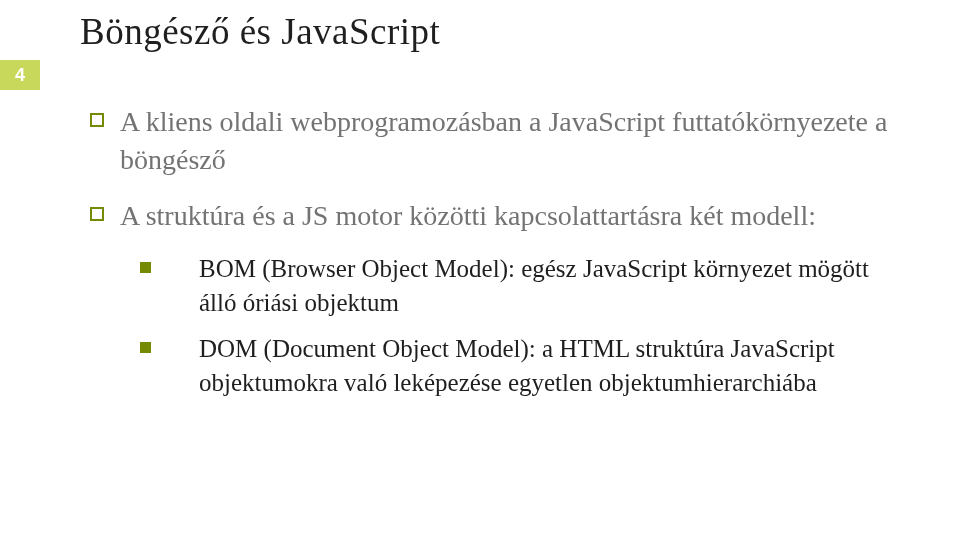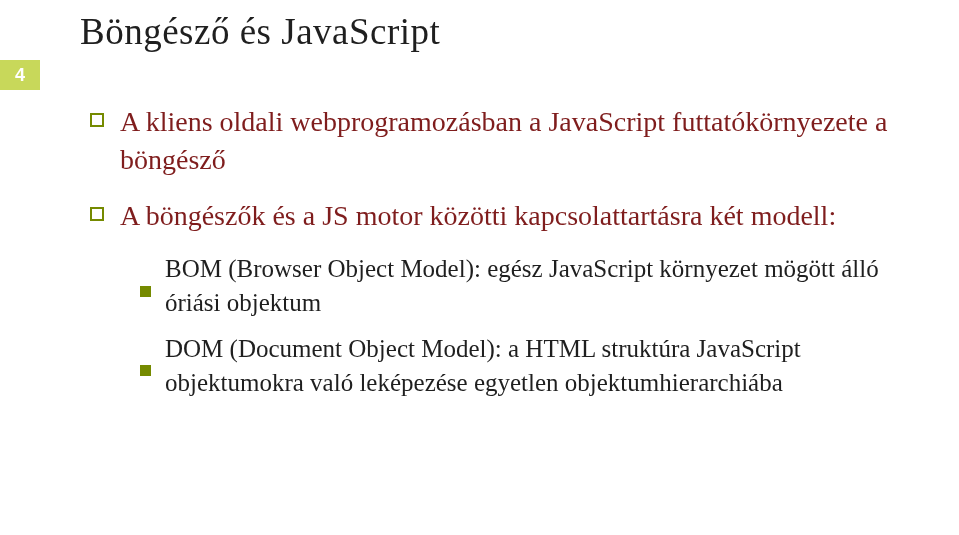--- a/index.html
+++ b/index.html
@@ -61,32 +61,33 @@
       width: 14px;
       height: 14px;
       border: 2px solid #758a00;
       background: transparent;
       flex-shrink: 0;
       margin-top: 10px;
       margin-right: 16px;
     }
     .level1-text {
       font-size: 28px;
-      color: #7f1d1d;
+      color: #737373;
       line-height: 1.35;
       font-family: 'Comic Sans MS', 'Segoe Script', cursive;
     }
     .level2-container {
       margin-left: 50px;
       margin-top: 8px;
     }
     .level2-item {
       display: flex;
-      align-items: center;
+      align-items: flex-start;
       margin-bottom: 12px;
+      gap: 34px;
     }
     .bullet-filled {
       width: 11px;
       height: 11px;
       background: #758a00;
       flex-shrink: 0;
       margin-top: 10px;
       margin-right: 14px;
     }
     .level2-text {
@@ -107,21 +108,21 @@
 
   <div class="content-area">
 
     <div class="level1-item">
       <div class="bullet-square"></div>
       <div class="level1-text">A kliens oldali webprogramozásban a JavaScript futtatókörnyezete a böngésző</div>
     </div>
 
     <div class="level1-item">
       <div class="bullet-square"></div>
-      <div class="level1-text">A böngészők és a JS motor közötti kapcsolattartásra két modell:</div>
+      <div class="level1-text">A struktúra és a JS motor közötti kapcsolattartásra két modell:</div>
     </div>
 
     <div class="level2-container">
       <div class="level2-item">
         <div class="bullet-filled"></div>
         <div class="level2-text">BOM (Browser Object Model): egész JavaScript környezet mögött álló óriási objektum</div>
       </div>
       <div class="level2-item">
         <div class="bullet-filled"></div>
         <div class="level2-text">DOM (Document Object Model): a HTML struktúra JavaScript objektumokra való leképezése egyetlen objektumhierarchiába</div>

